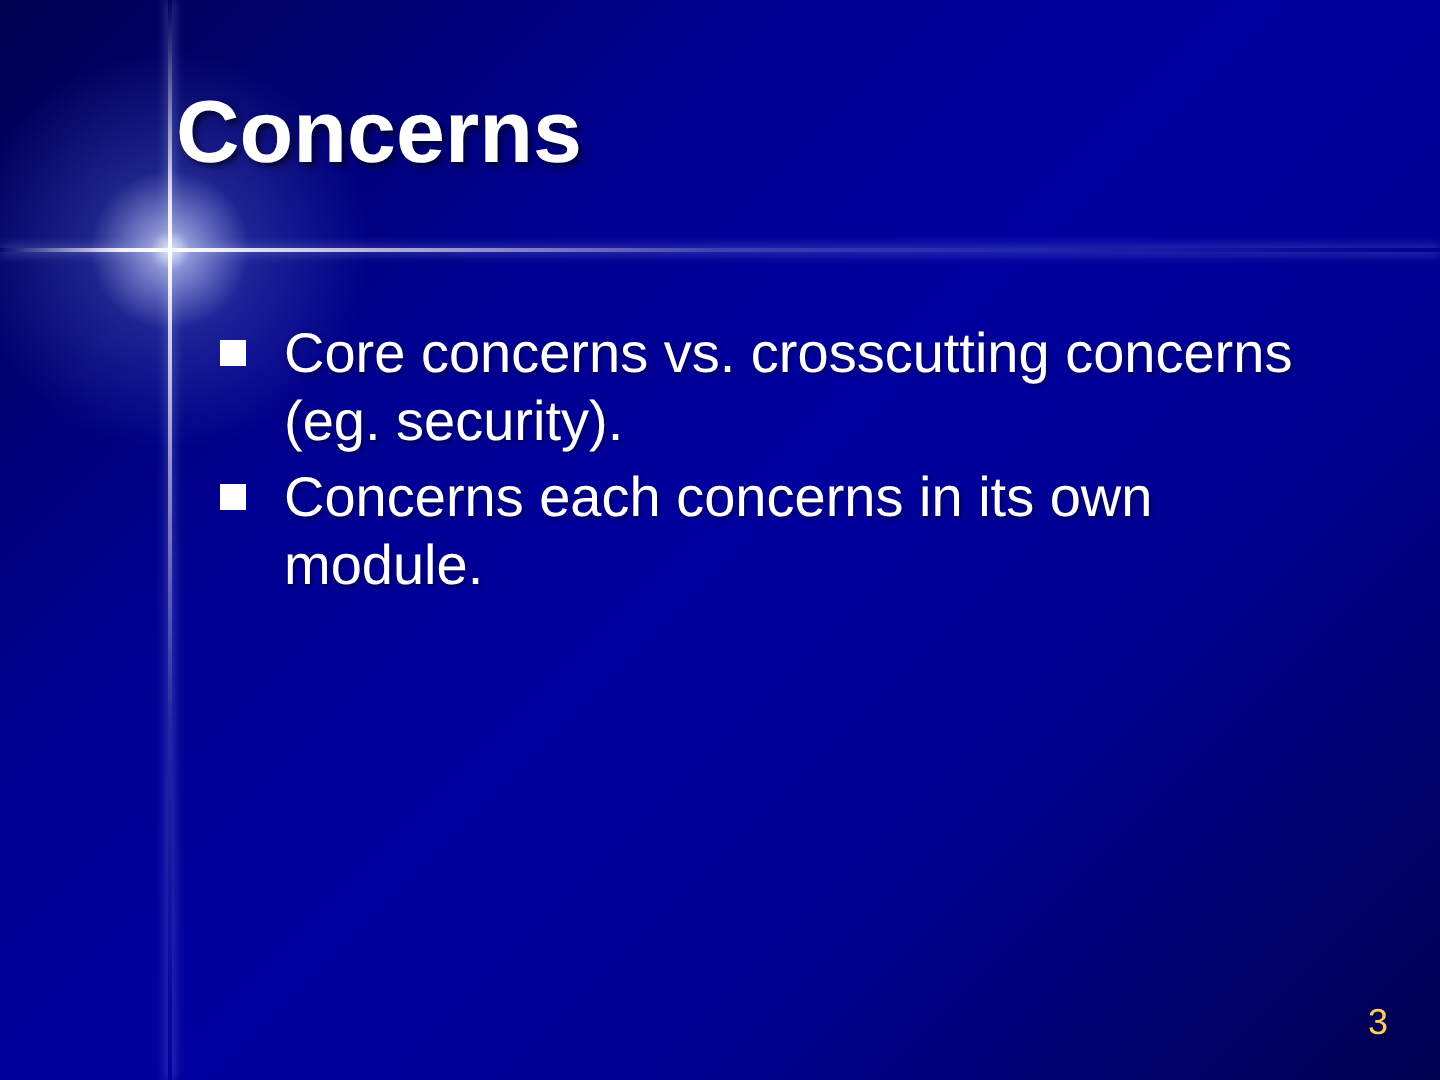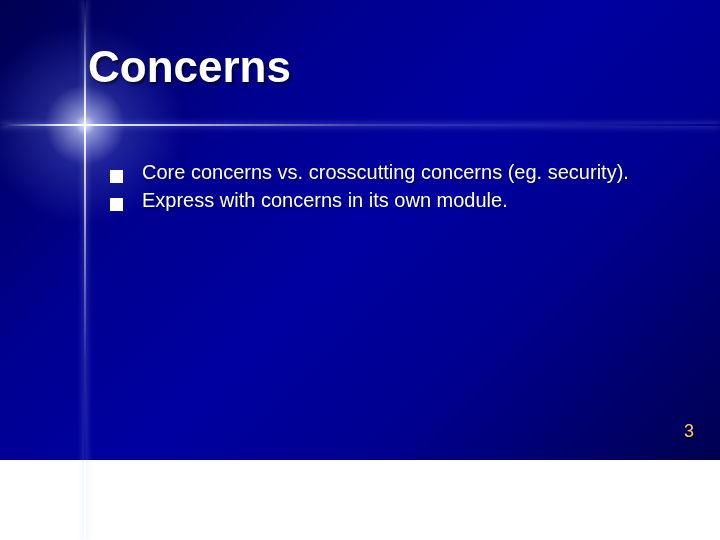--- a/index.html
+++ b/index.html
@@ -6,21 +6,21 @@
     margin: 0;
     padding: 0;
     width: 720px;
     height: 540px;
     overflow: hidden;
     font-family: Arial, Helvetica, sans-serif;
   }
   .slide {
     position: relative;
     width: 720px;
-    height: 460px;
+    height: 540px;
     background:
       radial-gradient(circle at 85px 125px,
         rgba(255,255,255,0.95) 0px,
         rgba(200,210,255,0.7) 10px,
         rgba(120,140,230,0.25) 40px,
         rgba(0,0,120,0) 100px),
       linear-gradient(135deg, #000050 0%, #000090 30%, #0000a0 50%, #000090 70%, #000050 100%);
     color: #ffffff;
     box-sizing: border-box;
     padding-left: 20px;
@@ -62,21 +62,21 @@
     font-size: 44px;
     font-weight: bold;
     color: #ffffff;
     text-shadow: 2px 2px 3px rgba(0,0,0,0.6);
   }
   .body {
     position: absolute;
     top: 160px;
     left: 110px;
     right: 60px;
-    font-size: 20px;
+    font-size: 28px;
     line-height: 1.22;
     text-shadow: 1px 1px 2px rgba(0,0,0,0.5);
   }
   .bullet {
     position: relative;
     padding-left: 32px;
     margin-bottom: 4px;
   }
   .bullet .marker {
     position: absolute;
@@ -104,18 +104,18 @@
 
   <div class="title">Concerns</div>
 
   <div class="body">
     <div class="bullet">
       <span class="marker"></span>
       <span>Core concerns vs. crosscutting concerns (eg. security).</span>
     </div>
     <div class="bullet">
       <span class="marker"></span>
-      <span>Express with concerns in its own module.</span>
+      <span>Concerns each concerns in its own module.</span>
     </div>
   </div>
 
   <div class="pagenum">3</div>
 </div>
 
 </body></html>

